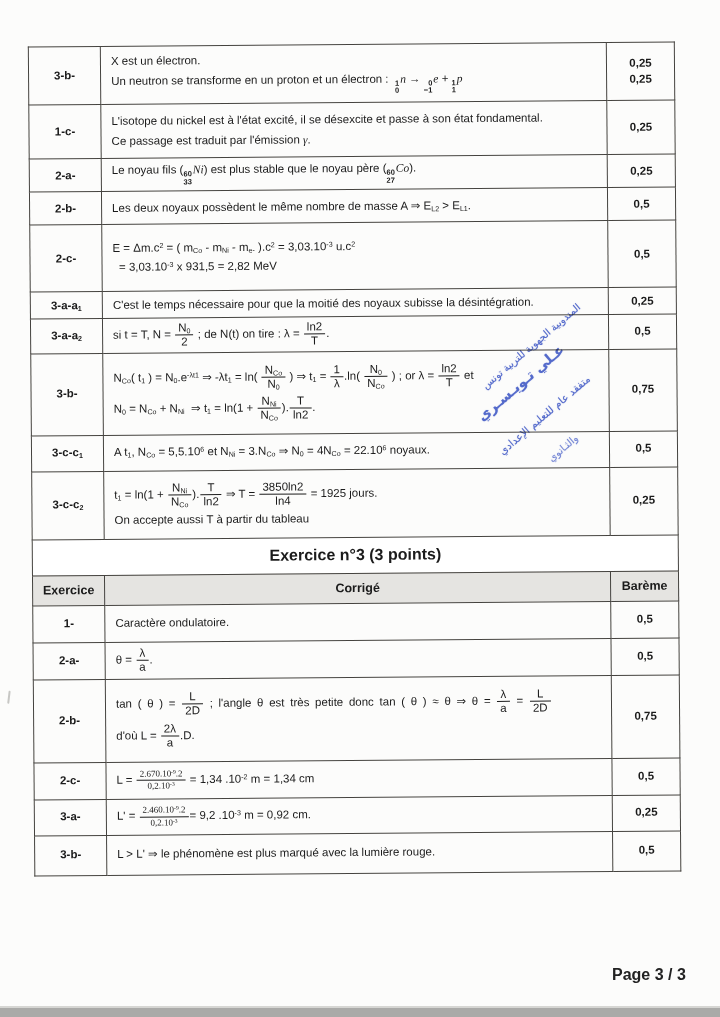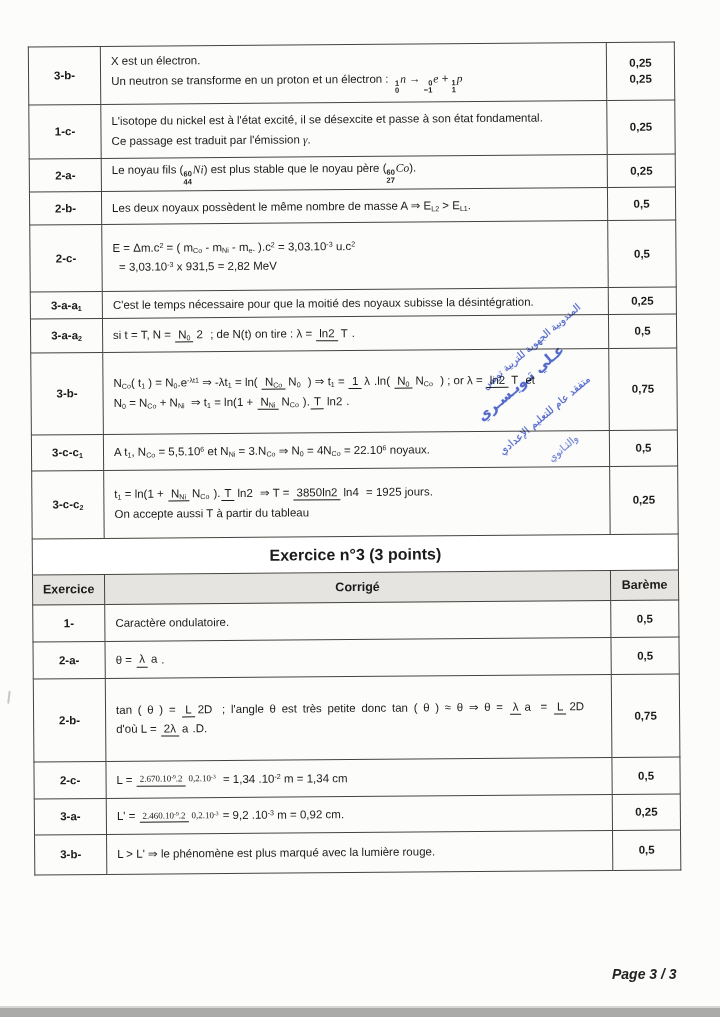--- a/index.html
+++ b/index.html
@@ -34,41 +34,41 @@
   sup{vertical-align:0.5em;}
   .mt{font-family:"Liberation Serif",serif;font-style:italic;}
   .mt .nk{font-style:normal;}
   .nk{
     display:inline-flex;flex-direction:column;line-height:1.05;
     font-size:7.5px;font-weight:600;vertical-align:-3px;
     text-align:right;margin-right:1px;font-family:"Liberation Sans",sans-serif;
   }
   .nk span{display:block;}
   .fr{
-    display:inline-flex;text-align:center;
+    display:inline-flex;flex-direction:column;text-align:center;
     vertical-align:middle;line-height:1.15;margin:0 1px;
   }
   .fr .n{display:block;border-bottom:1.2px solid #1c1c1c;padding:0 3px;}
   .fr .d{display:block;padding:0 3px;}
   .fr.sm{font-family:"Liberation Serif",serif;font-size:9px;line-height:1.25;}
   
   .stamp{position:absolute;left:0;top:0;width:720px;height:1017px;pointer-events:none;}
   .stamp div{
     position:absolute;color:#3c55c4;opacity:0.88;
     font-family:"DejaVu Sans",sans-serif;
     transform:rotate(-40deg);text-align:center;
     text-shadow:0 0 1px rgba(60,85,196,.55);
     mix-blend-mode:multiply;white-space:nowrap;
   }
   .stamp .s1{left:452px;top:342px;width:160px;font-size:10px;}
   .stamp .s2{left:436px;top:376px;width:170px;font-size:14px;font-weight:bold;letter-spacing:2px;}
   .stamp .s3{left:452px;top:410px;width:185px;font-size:10.5px;}
   .stamp .s4{left:498px;top:444px;width:130px;font-size:10px;opacity:.7;}
   .footer{
-    position:absolute;left:612px;top:966px;font-size:14px;font-weight:bold;color:#222;font-style:italic;
+    position:absolute;left:612px;top:966px;font-size:16px;font-weight:bold;color:#222;
   }
   .scan-strip{
     position:absolute;left:0;bottom:0;width:720px;height:9px;
     background:#aaaaa8;border-top:2px solid #d6d6d3;
   }
   .margin-mark{
     position:absolute;left:6px;top:688px;width:2px;height:13px;
     background:#9a9a98;opacity:.55;transform:rotate(7deg);border-radius:1px;
   }
 </style>
@@ -107,21 +107,21 @@
       <td class="a">
             <div class="ln">L'isotope du nickel est à l'état excité, il se désexcite et passe à son état fondamental.</div>
             <div class="ln">Ce passage est traduit par l'émission <span class="mt">γ</span>.</div>
           </td>
       <td class="m">0,25</td>
     </tr>
     <tr style="height:33px">
       <td class="q">2-a-</td>
       <td class="a">Le noyau fils (<span class="nk">
               <span>60</span>
-              <span>44</span>
+              <span>33</span>
             </span><span class="mt">Ni</span>) est plus stable que le noyau père (<span class="nk">
               <span>60</span>
               <span>27</span>
             </span><span class="mt">Co</span>).</td>
       <td class="m">0,25</td>
     </tr>
     <tr style="height:33px">
       <td class="q">2-b-</td>
       <td class="a">Les deux noyaux possèdent le même nombre de masse A ⇒ E<sub>L2</sub> &gt; E<sub>L1</sub>.</td>
       <td class="m">0,5</td>

